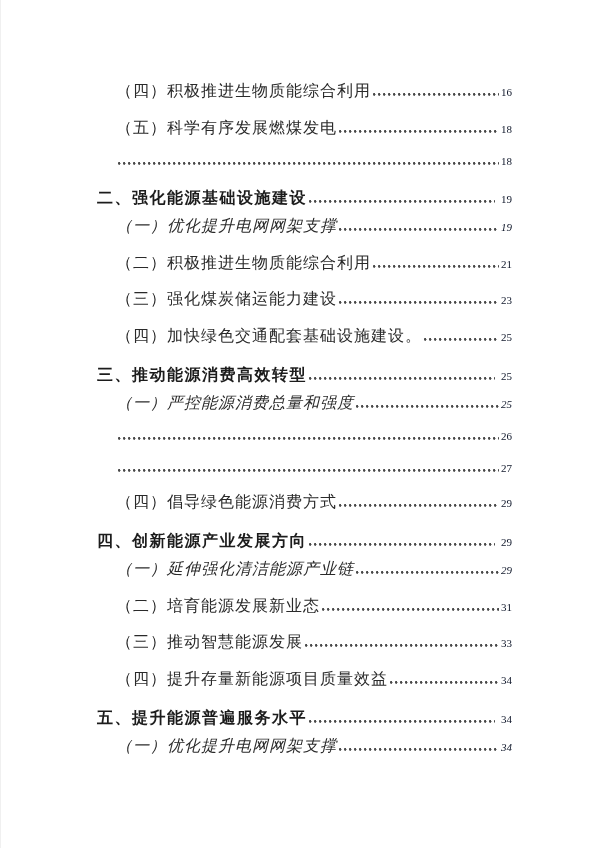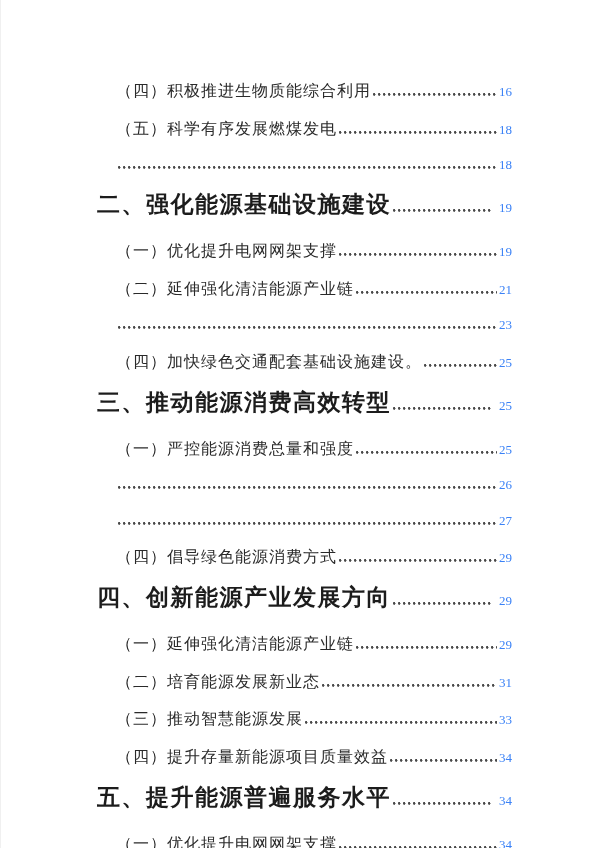--- a/index.html
+++ b/index.html
@@ -23,57 +23,57 @@
     right: 88px;
   }
   .row {
     display: flex;
     align-items: baseline;
     white-space: nowrap;
   }
   
   .row.sub + .row.sub   { margin-top: 19.5px; justify-content: space-between; }
   .row.sub + .row.head  { margin-top: 22px; }
-  .row.head + .row.sub  { margin-top: 26px; }
+  .row.head + .row.sub  { margin-top: 10px; font-style: italic; }
 
   .row.sub  { padding-left: 19px; }
 
   .label {
     flex: 0 0 auto;
     color: #2a2a2a;
   }
   .row.sub .label {
     font-family: "Liberation Serif", "DejaVu Serif", serif;
     font-size: 16px;
     line-height: 17px;
     letter-spacing: 1px;
   }
   .row.head .label {
     font-family: "Liberation Sans", "DejaVu Sans", sans-serif;
     font-weight: bold;
-    font-size: 23px;
+    font-size: 16px;
     line-height: 18px;
     letter-spacing: 1.5px;
     color: #1c1c1c;
   }
   .dots {
     flex: 1 1 auto;
     height: 4px;
     margin: 0 2px;
     background-image: radial-gradient(circle at 1.2px 2.4px, #4a4a4a 1.05px, rgba(0,0,0,0) 1.55px);
     background-size: 5px 4px;
     background-repeat: repeat-x;
     background-position: left bottom;
   }
   .row.head .dots { margin-right: 6px; }
   .num {
     flex: 0 0 auto;
     font-family: "Liberation Serif", "DejaVu Serif", serif;
-    font-size: 13px;
-    color: #3b82f6;
+    font-size: 11px;
+    color: #0f172a;
   }
 </style>
 </head>
 <body>
 
 <div class="page">
   <div class="toc" id="toc">
   <div class="row sub">
     <span class="label">（四）积极推进生物质能综合利用</span>
     <span class="dots"></span>
@@ -97,26 +97,27 @@
     <span class="num">19</span>
   </div>
 
   <div class="row sub">
     <span class="label">（一）优化提升电网网架支撑</span>
     <span class="dots"></span>
     <span class="num">19</span>
   </div>
 
   <div class="row sub">
-    <span class="label">（二）延伸强化清洁能源产业链</span>
+    <span class="label">（二）积极推进生物质能综合利用</span>
     <span class="dots"></span>
     <span class="num">21</span>
   </div>
 
   <div class="row sub">
+    <span class="label">（三）强化煤炭储运能力建设</span>
     <span class="dots"></span>
     <span class="num">23</span>
   </div>
 
   <div class="row sub">
     <span class="label">（四）加快绿色交通配套基础设施建设。</span>
     <span class="dots"></span>
     <span class="num">25</span>
   </div>
 

